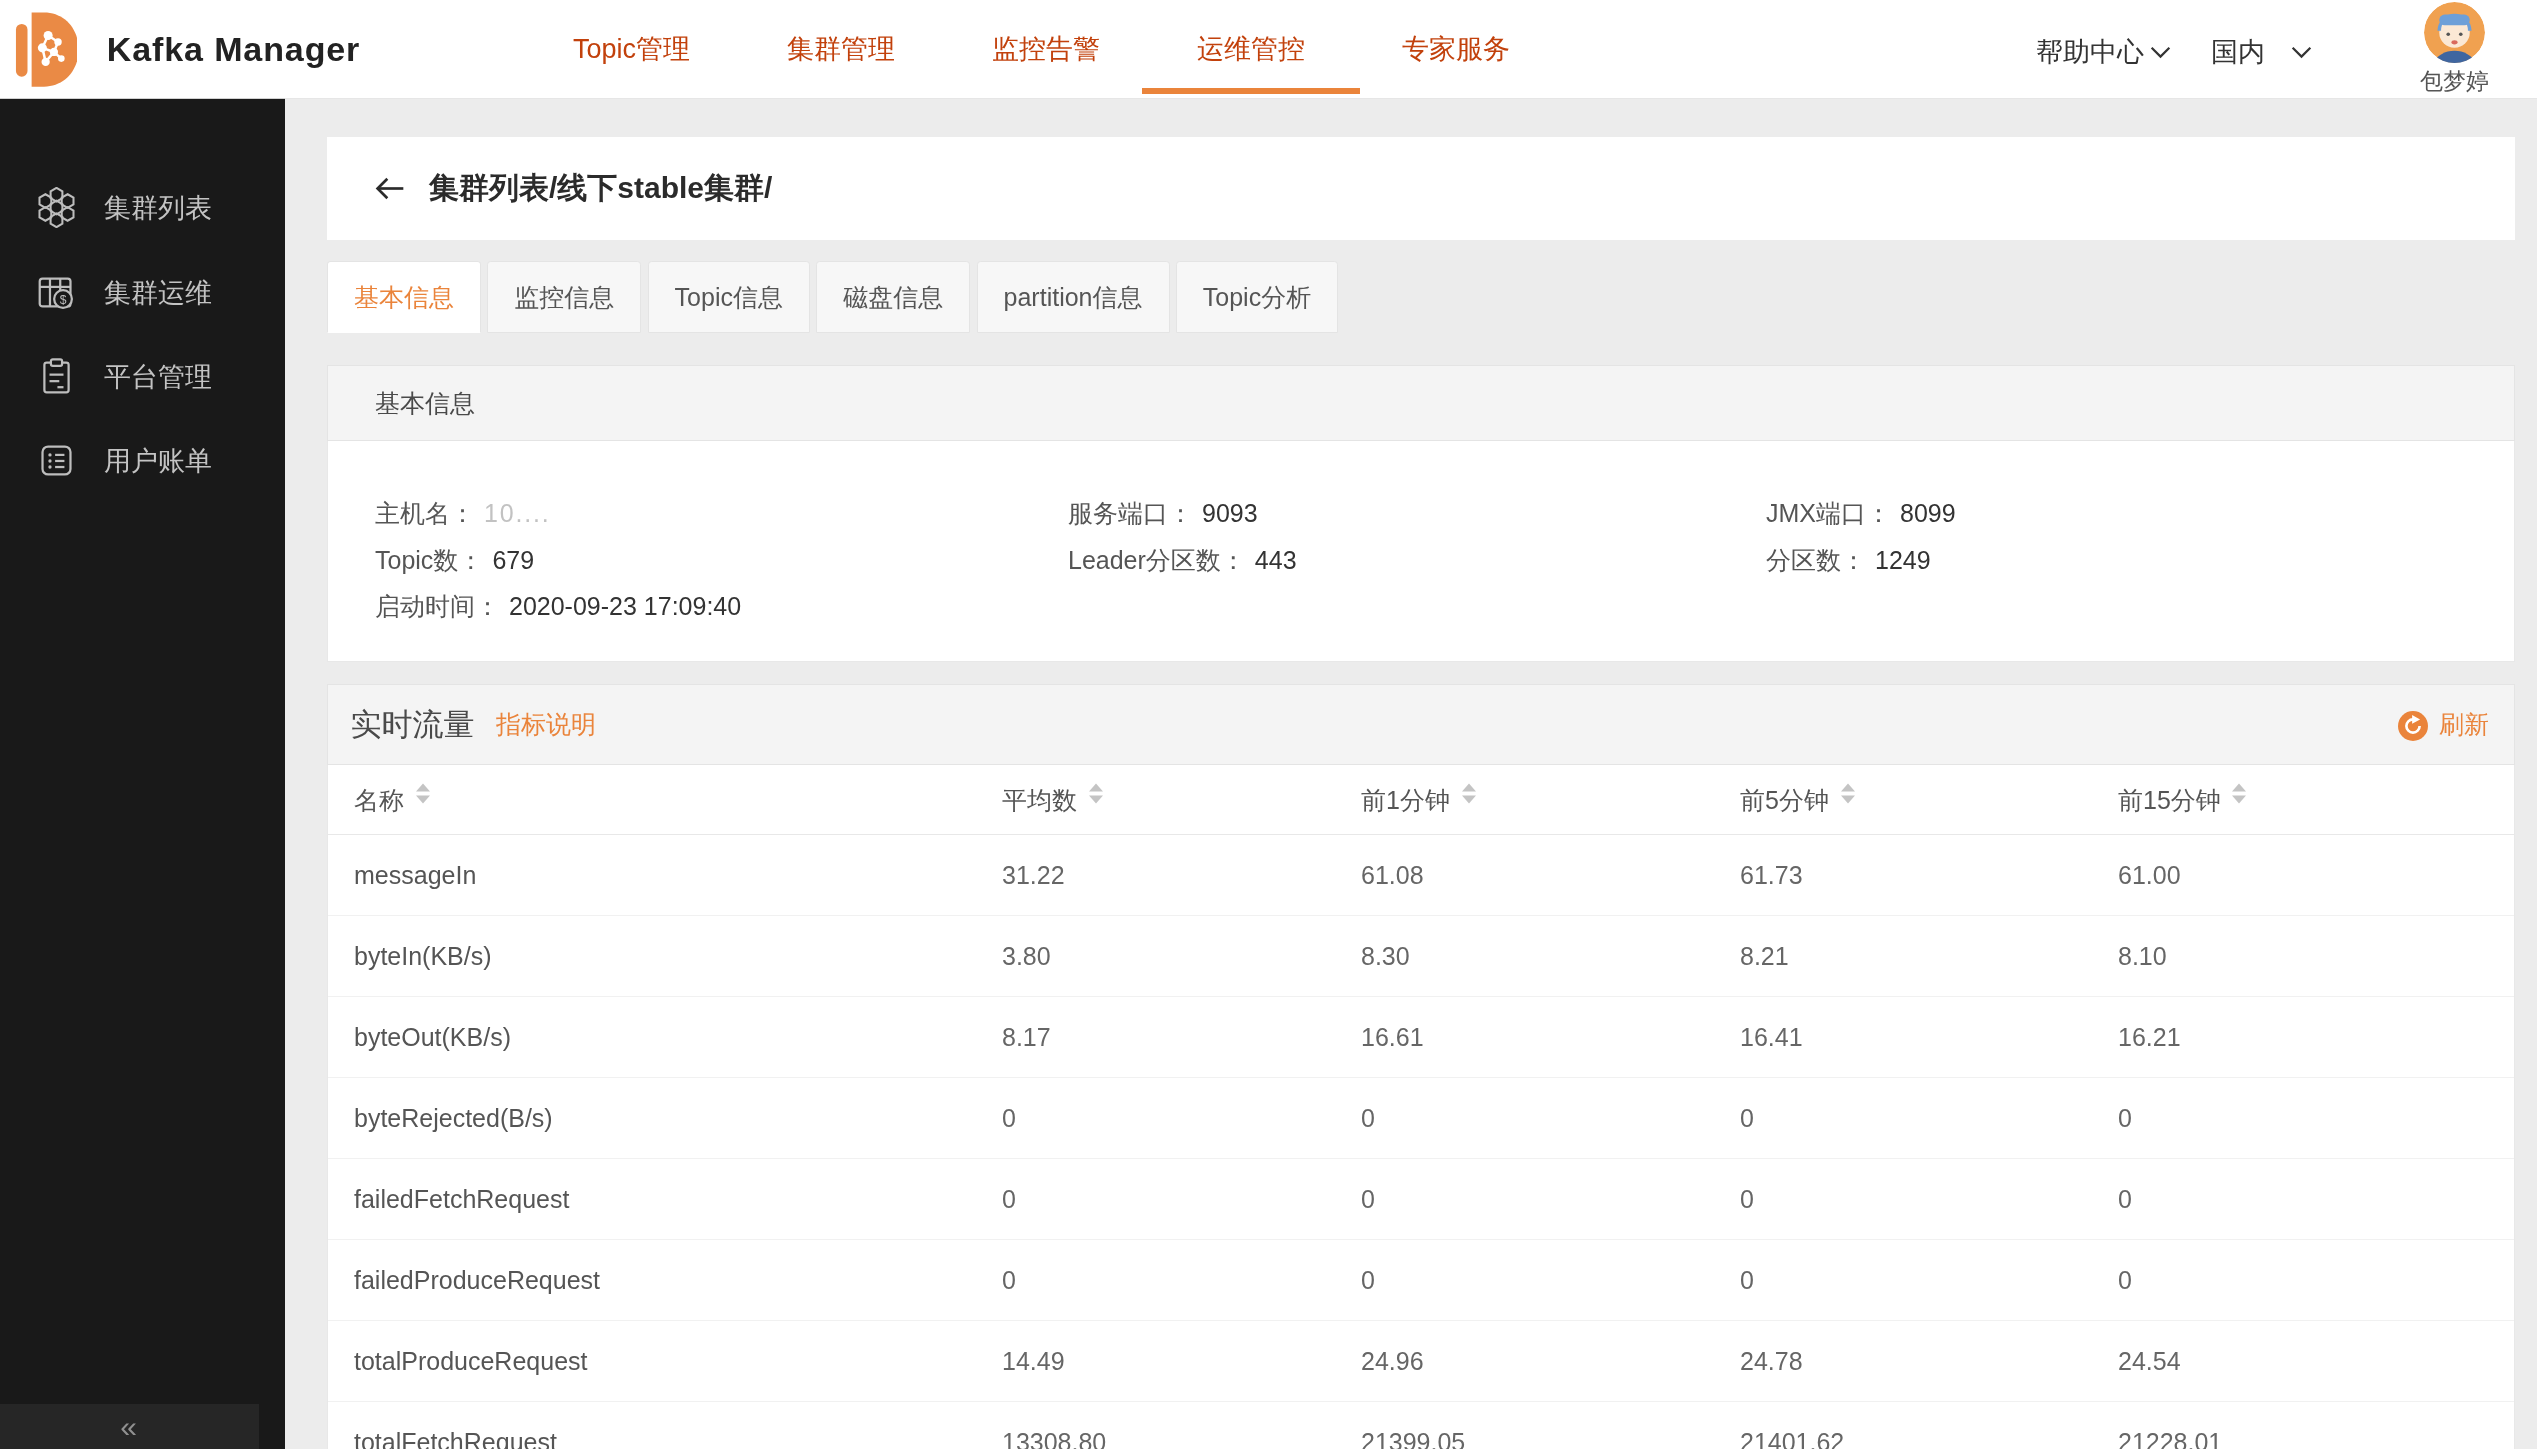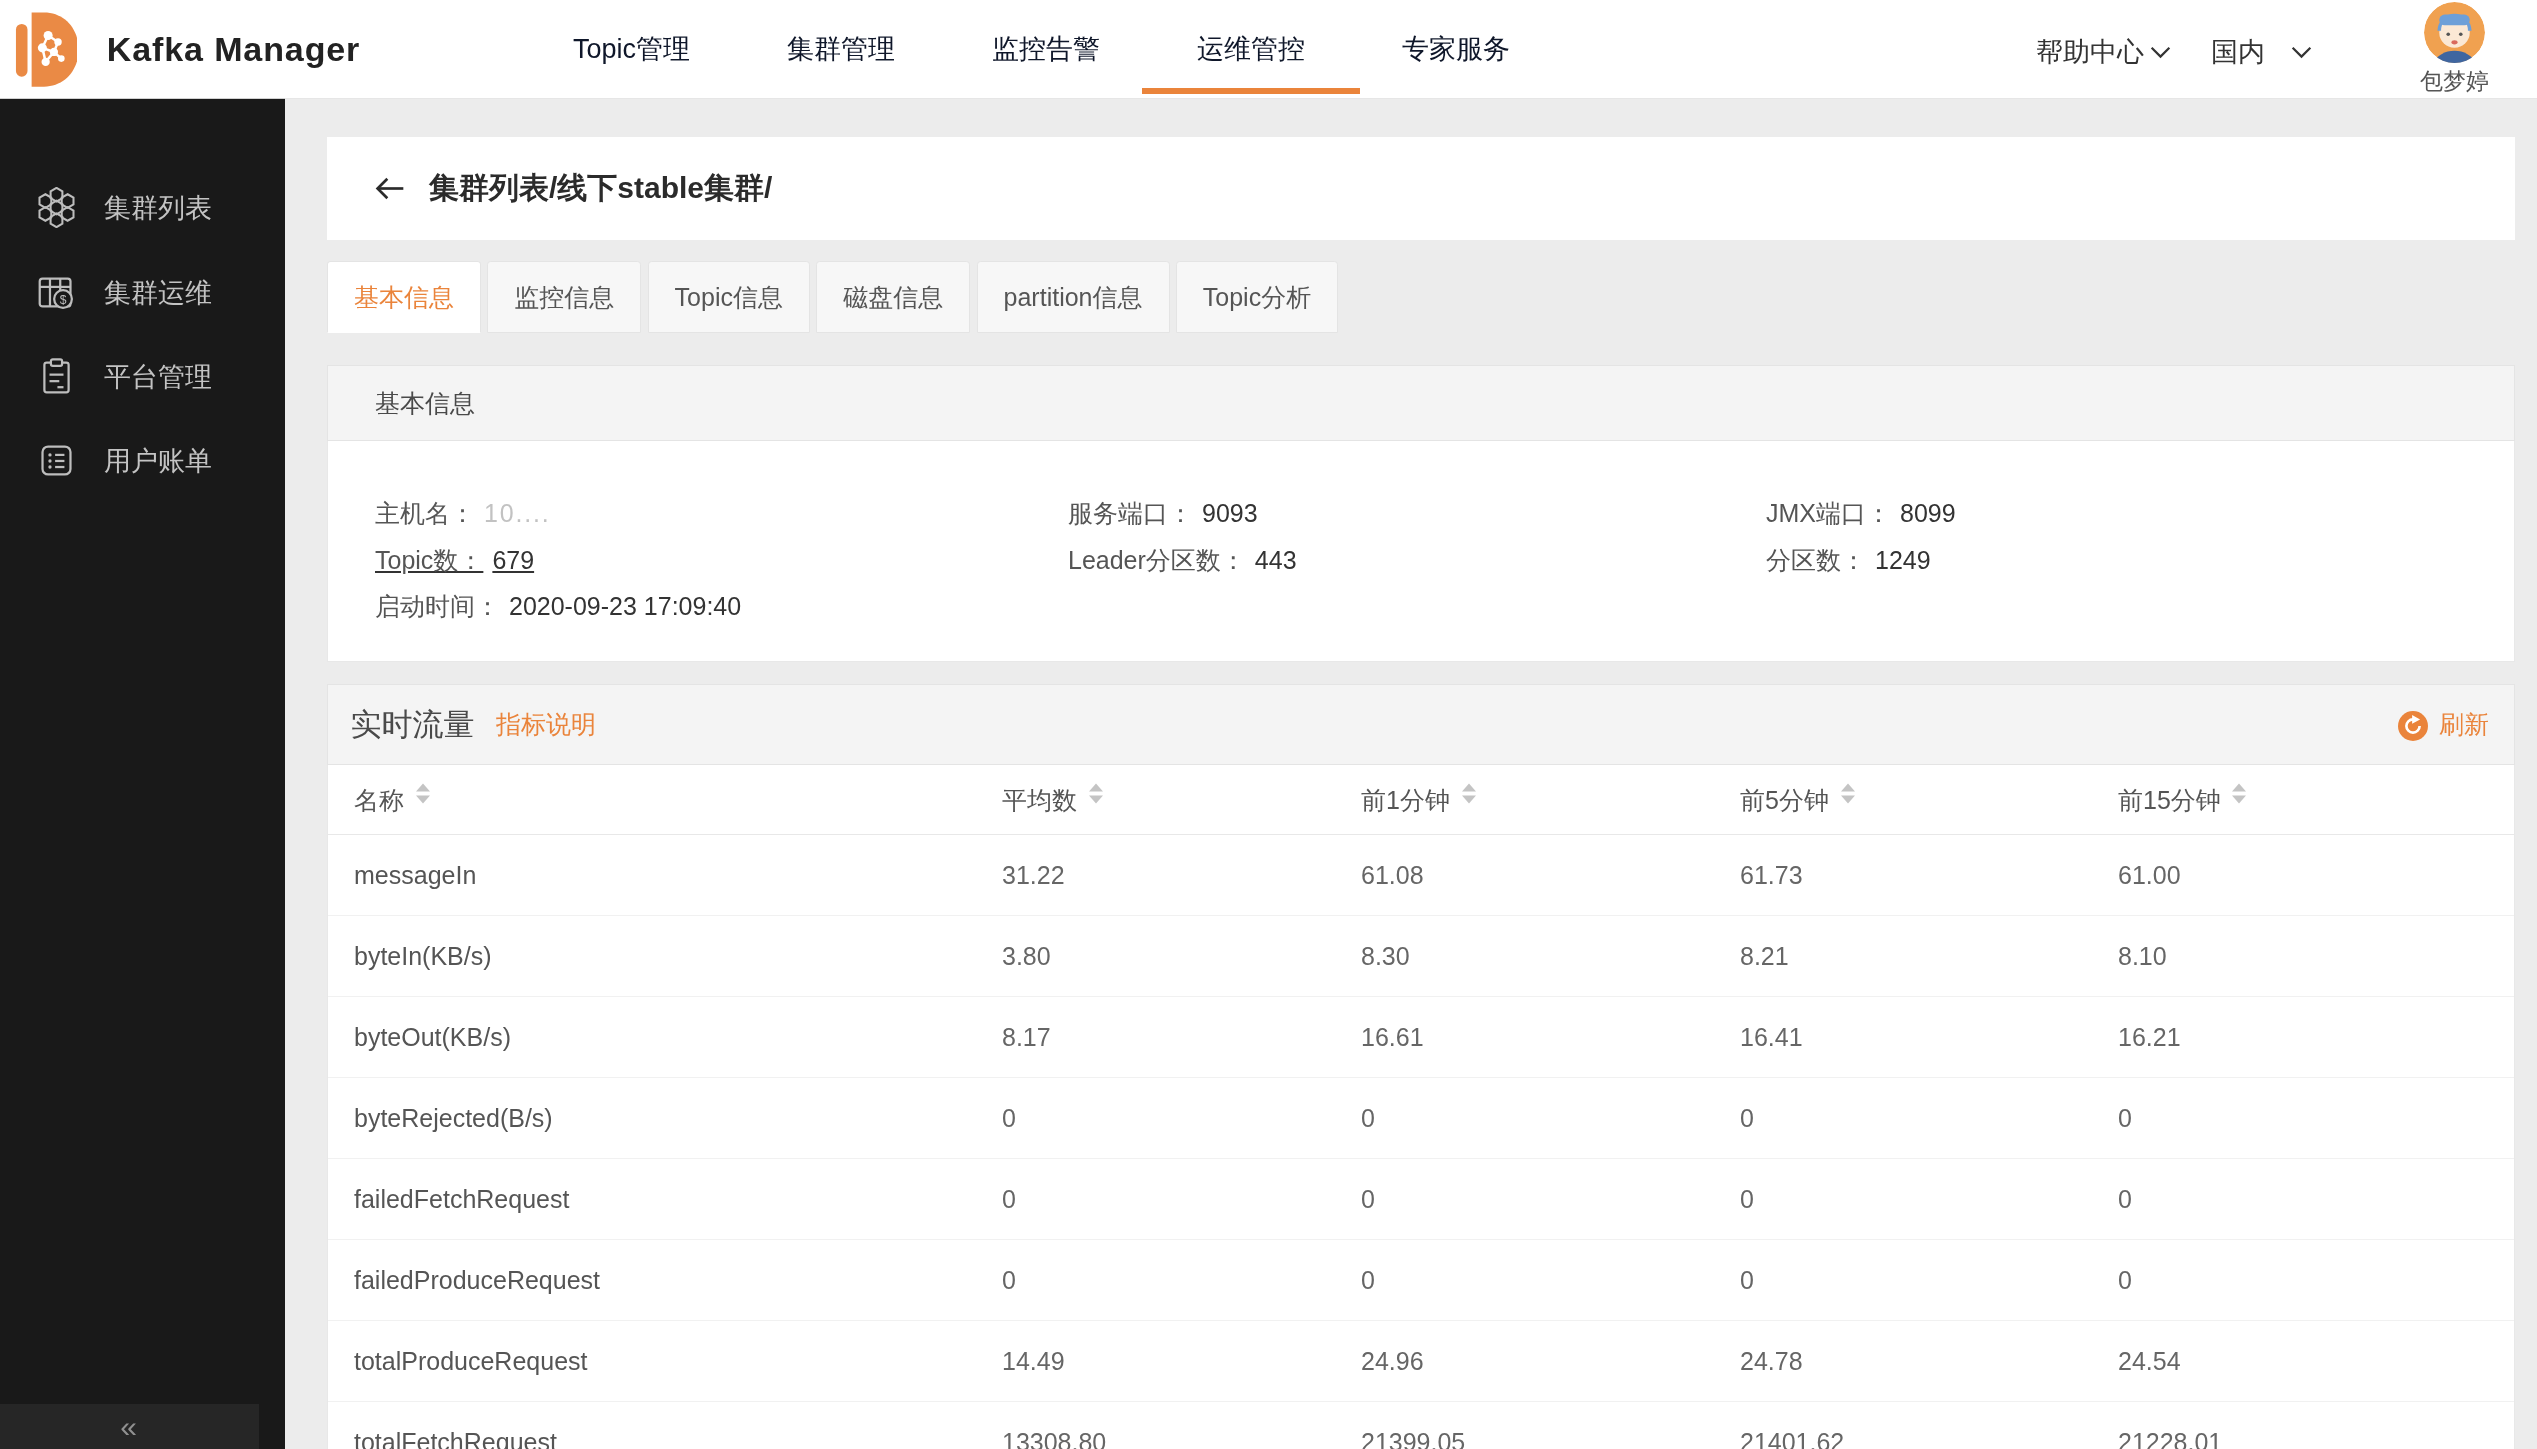--- a/index.html
+++ b/index.html
@@ -17,21 +17,21 @@
     color:#333;
   }
   
   .topbar{
     position:absolute;left:0;top:0;width:2538px;height:98px;
     background:#fff;z-index:5;box-shadow:0 0.9px 0 #e6e6e6;
   }
   .brand{position:absolute;left:10.7px;top:7.2px;display:flex;align-items:center;gap:30px;height:84px;justify-content:space-between;}
   .brand-name{font-size:34px;font-weight:600;color:#222;letter-spacing:0.9px;}
   .topnav{position:absolute;left:573px;top:0;height:98px;display:flex;align-items:center;gap:97px;}
-  .nav-item{position:relative;font-size:27px;color:#0f172a;height:90px;display:flex;align-items:center;cursor:pointer;}
+  .nav-item{position:relative;font-size:27px;color:#c2410c;height:90px;display:flex;align-items:center;cursor:pointer;}
   .nav-item.active::after{
     content:"";position:absolute;left:-55px;right:-55px;bottom:0;height:6.3px;background:var(--accent);
   }
   .hdr-right{position:absolute;right:0;top:0;height:98px;}
   .help-box{position:absolute;left:-502px;top:34px;display:flex;align-items:center;gap:5.4px;font-size:27px;color:#333;cursor:pointer;}
   .region-box{position:absolute;left:-327px;top:34px;display:flex;align-items:center;gap:25px;font-size:27px;color:#333;cursor:pointer;}
   .user-box{position:absolute;left:-118px;top:1.8px;display:flex;flex-direction:column;align-items:center;cursor:pointer;}
   .avatar{width:61px;height:61px;border-radius:50%;overflow:hidden;display:block;}
   .user-name{margin-top:3.6px;font-size:23px;color:#555;}
   .chev{display:block;}
@@ -85,21 +85,21 @@
   .panel-basic .panel-body{height:221px;}
   .panel-realtime .panel-body{height:707px;overflow:hidden;}
   
   .field{position:absolute;font-size:25px;white-space:nowrap;}
   .field .flabel{color:#555;}
   .field .fvalue{color:#333;margin-left:9px;}
   .field .fvalue.muted{color:#c2c2c2;letter-spacing:1.8px;}
   .f-host{left:47px;top:56px;}
   .f-port{left:740px;top:56px;}
   .f-jmx{left:1438px;top:56px;}
-  .f-topics{left:47px;top:103px;text-decoration:underline;}
+  .f-topics{left:47px;top:103px;}
   .f-leader{left:740px;top:103px;}
   .f-partitions{left:1438px;top:103px;}
   .f-start{left:47px;top:149px;}
   
   .rt-title{font-size:31px;color:#4a4a4a;}
   .rt-link{margin-left:21.5px;font-size:25px;color:var(--accent);cursor:pointer;}
   .rt-spacer{flex:1;}
   .refresh-btn{display:flex;align-items:flex-end;gap:10.7px;color:var(--accent);font-size:25px;cursor:pointer;}
   
   .thead{position:relative;height:70px;border-bottom:0.9px solid #e8e8e8;}

